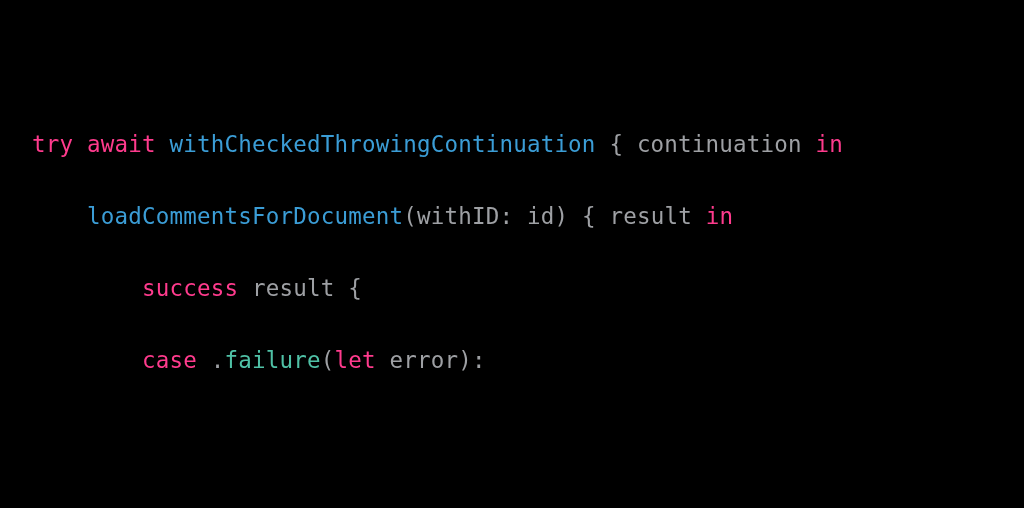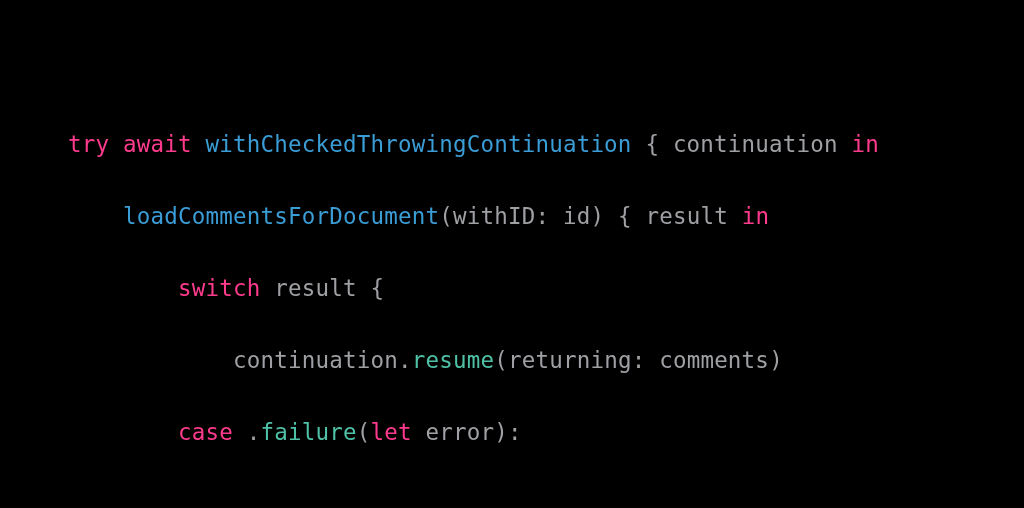--- a/index.html
+++ b/index.html
@@ -17,35 +17,33 @@
       color: #888;
       padding: 90px 32px 0 32px;
       overflow: hidden;
       letter-spacing: 0.2px;
     }
     .code-block {
       white-space: pre;
     }
     .line {
       display: block;
-      margin-left: 36px;
     }
     .kw-pink { color: #ff3b8d; }
     .fn-blue { color: #3b9dd6; }
     .fn-teal { color: #4fc1a6; }
     .enum-teal { color: #4fc1a6; }
     .plain { color: #9ea0a4; }
     .punct { color: #9ea0a4; }
   </style>
 </head>
 <body>
 
 <div class="code-block">
 <span class="line"><span class="kw-pink">try</span><span class="plain"> </span><span class="kw-pink">await</span><span class="plain"> </span><span class="fn-blue">withCheckedThrowingContinuation</span><span class="plain"> </span><span class="punct">{</span><span class="plain"> </span><span class="plain">continuation</span><span class="plain"> </span><span class="kw-pink">in</span></span>
 <span class="line"><span>    </span><span class="fn-blue">loadCommentsForDocument</span><span class="punct">(</span><span class="plain">withID</span><span class="punct">:</span><span class="plain"> </span><span class="plain">id</span><span class="punct">)</span><span class="plain"> </span><span class="punct">{</span><span class="plain"> </span><span class="plain">result</span><span class="plain"> </span><span class="kw-pink">in</span></span>
-<span class="line"><span>        </span><span class="kw-pink">switch</span><span class="plain"> </span><span class="plain">result</span><span class="plain"> </span><span class="punct">{</span></span>
-<span class="line"><span>            </span><span class="plain">continuation</span><span class="punct">.</span><span class="fn-teal">resume</span><span class="punct">(</span><span class="plain">returning</span><span class="punct">:</span><span class="plain"> </span><span class="plain">comments</span><span class="punct">)</span></span>
+<span class="line"><span>        </span><span class="kw-pink">success</span><span class="plain"> </span><span class="plain">result</span><span class="plain"> </span><span class="punct">{</span></span>
 <span class="line"><span>        </span><span class="kw-pink">case</span><span class="plain"> </span><span class="punct">.</span><span class="enum-teal">failure</span><span class="punct">(</span><span class="kw-pink">let</span><span class="plain"> </span><span class="plain">error</span><span class="punct">)</span><span class="punct">:</span></span>
 
 
 
 
 </div>
 
 </body></html>

